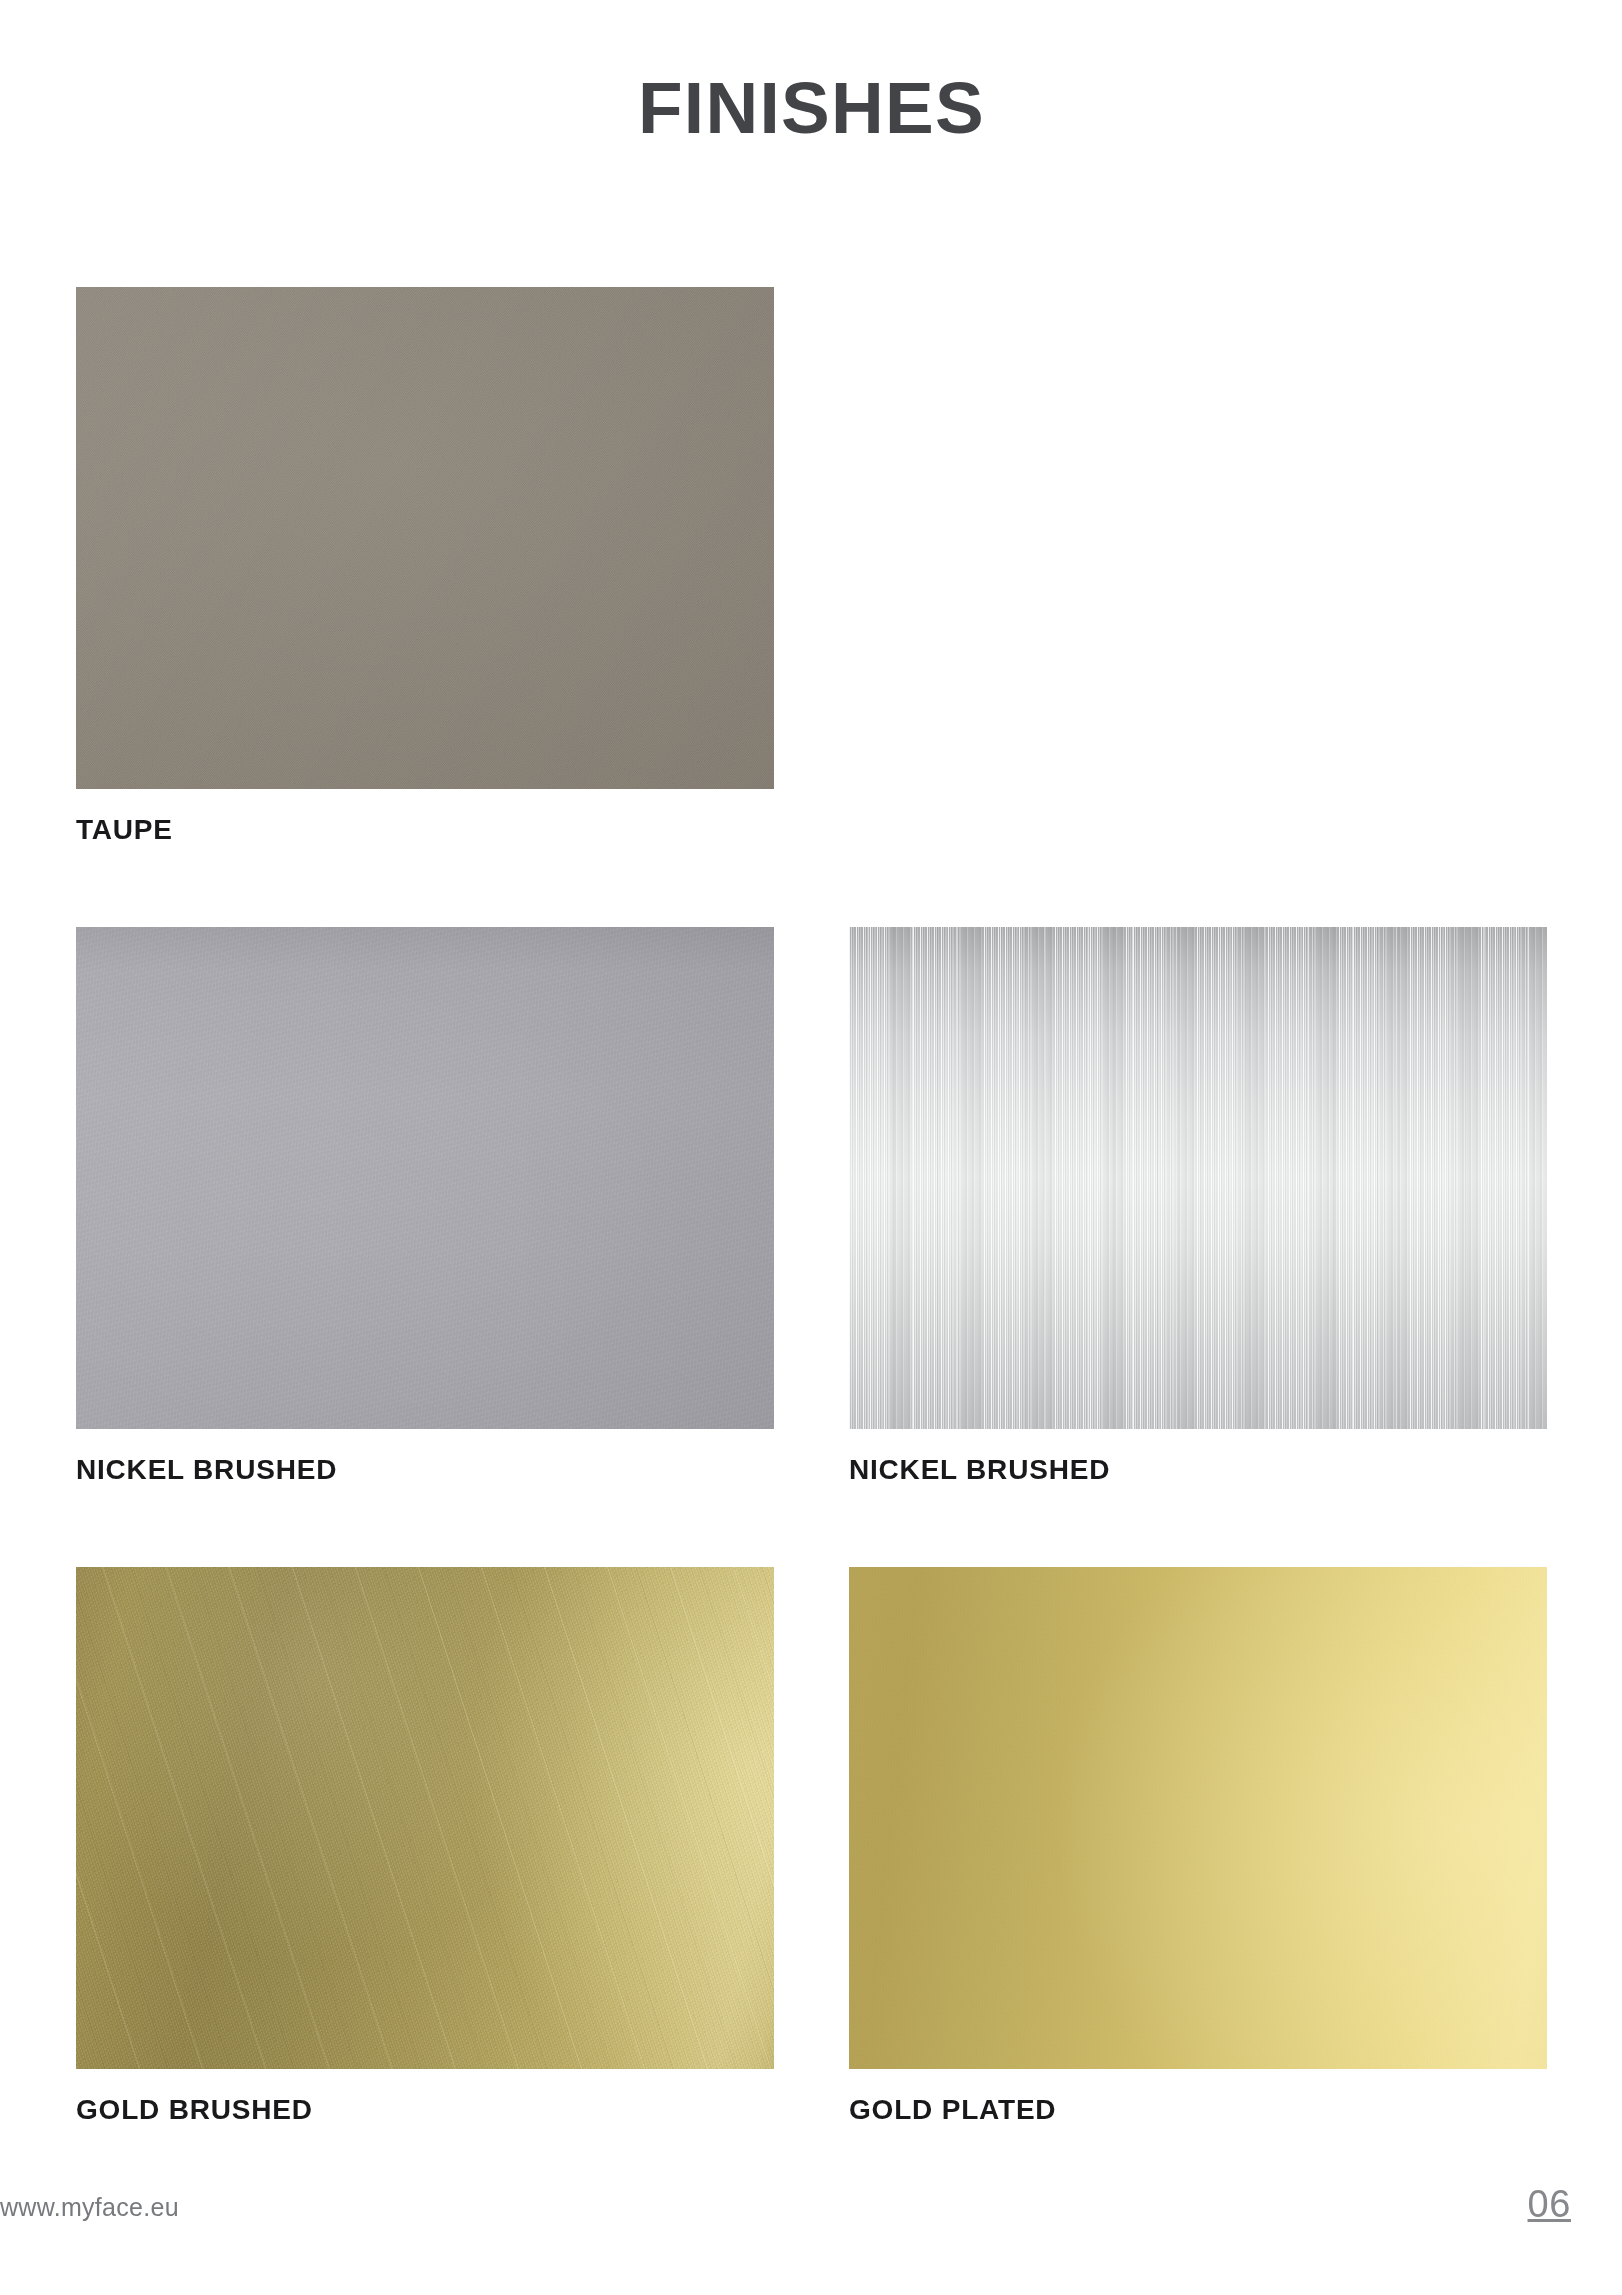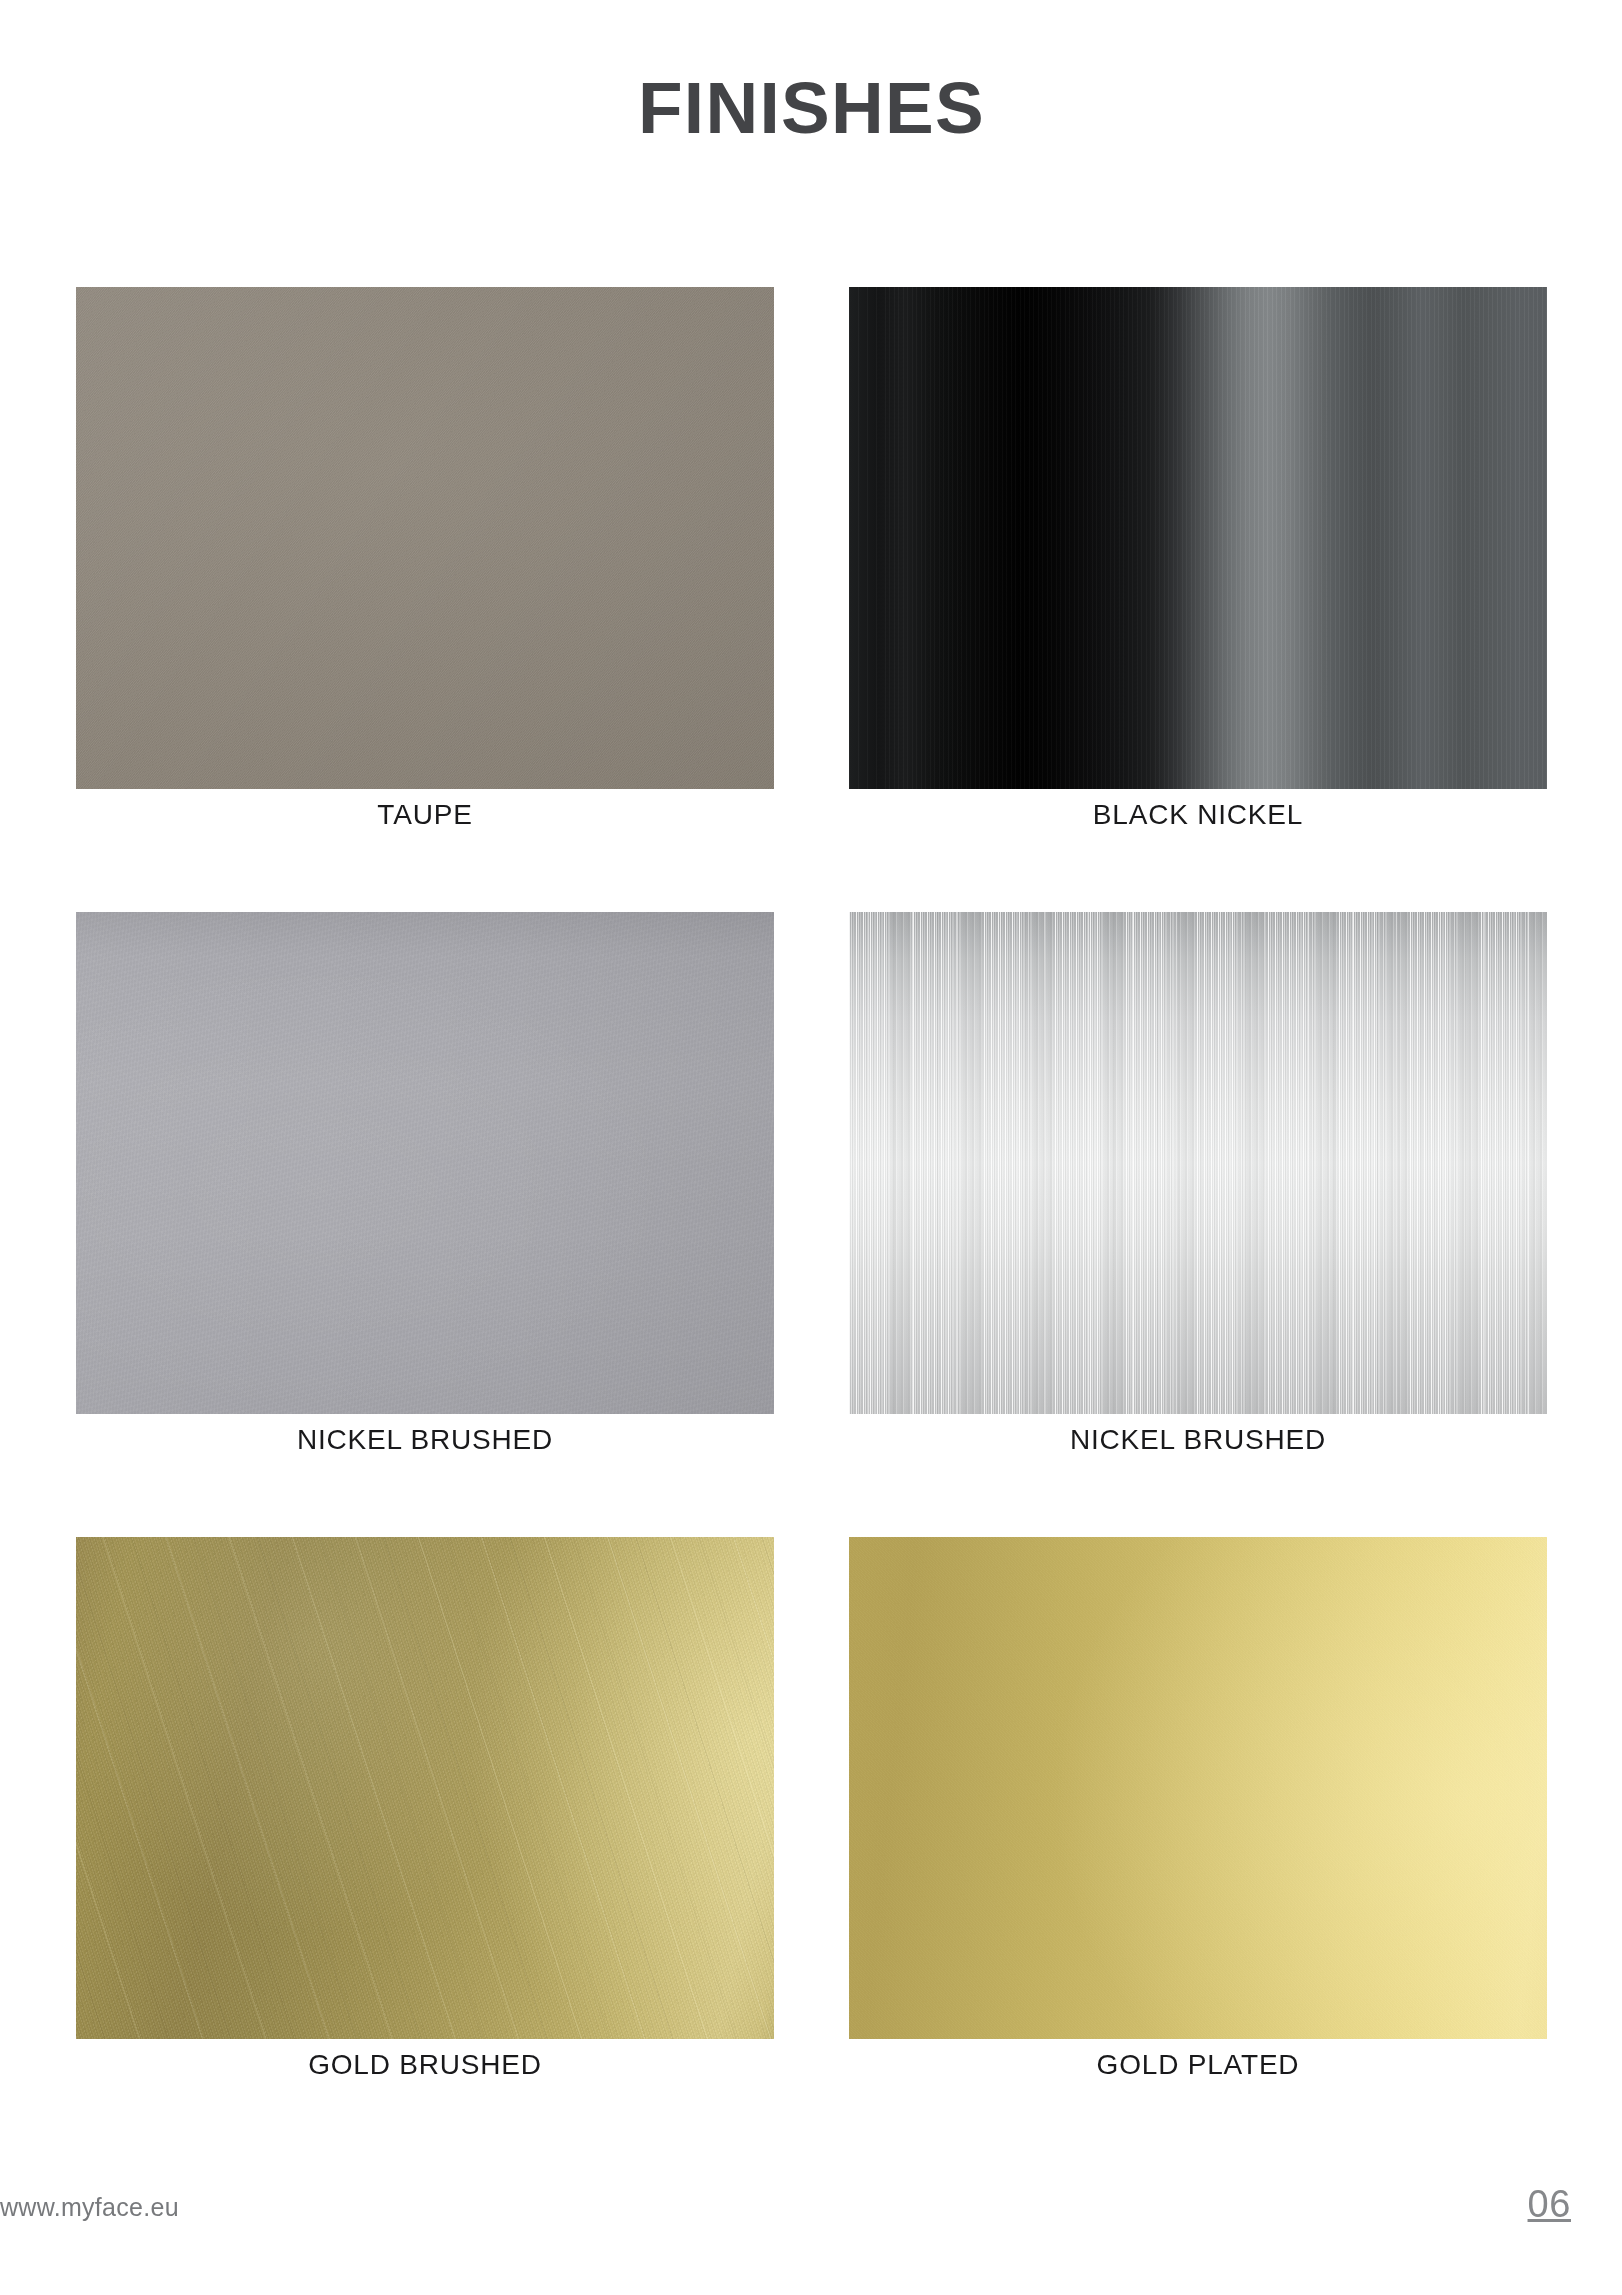--- a/index.html
+++ b/index.html
@@ -59,29 +59,28 @@
   }
 
   .swatch {
     position: relative;
     width: 698px;
     height: 502px;
     overflow: hidden;
   }
 
   .swatch-label {
-    margin-top: 12px;
+    margin-top: 27px;
     font-family: "Liberation Sans", sans-serif;
     font-size: 28px;
-    font-weight: 400;
+    font-weight: 700;
     letter-spacing: 0.8px;
     color: #19191b;
     line-height: 1;
     white-space: nowrap;
-    text-align: center;
   }
 
   
   .fin-taupe {
     background-color: #8e867a;
     background-image:
       linear-gradient(125deg, rgba(255,255,255,0.055) 0%, rgba(0,0,0,0.00) 38%, rgba(0,0,0,0.045) 100%),
       repeating-linear-gradient(37deg, rgba(255,255,255,0.022) 0px, rgba(255,255,255,0.022) 0.6px, rgba(0,0,0,0.018) 0.6px, rgba(0,0,0,0.018) 1.3px),
       repeating-linear-gradient(-51deg, rgba(255,255,255,0.018) 0px, rgba(255,255,255,0.018) 0.6px, rgba(0,0,0,0.015) 0.6px, rgba(0,0,0,0.015) 1.9px),
       radial-gradient(ellipse 120% 95% at 46% 36%, rgba(255,255,255,0.05) 0%, rgba(0,0,0,0.035) 100%);
@@ -253,24 +252,20 @@
 
   <div class="swatch-grid">
 
     <div class="grid-row">
 
       <div class="swatch-cell">
         <div class="swatch fin-taupe"></div>
         <div class="swatch-label">TAUPE</div>
       </div>
 
-      <div class="swatch-cell">
-        <div class="swatch fin-black-nickel"></div>
-        <div class="swatch-label">BLACK NICKEL</div>
-      </div>
 
     </div>
 
     <div class="grid-row">
 
       <div class="swatch-cell">
         <div class="swatch fin-nickel-plated"></div>
         <div class="swatch-label">NICKEL BRUSHED</div>
       </div>
 

